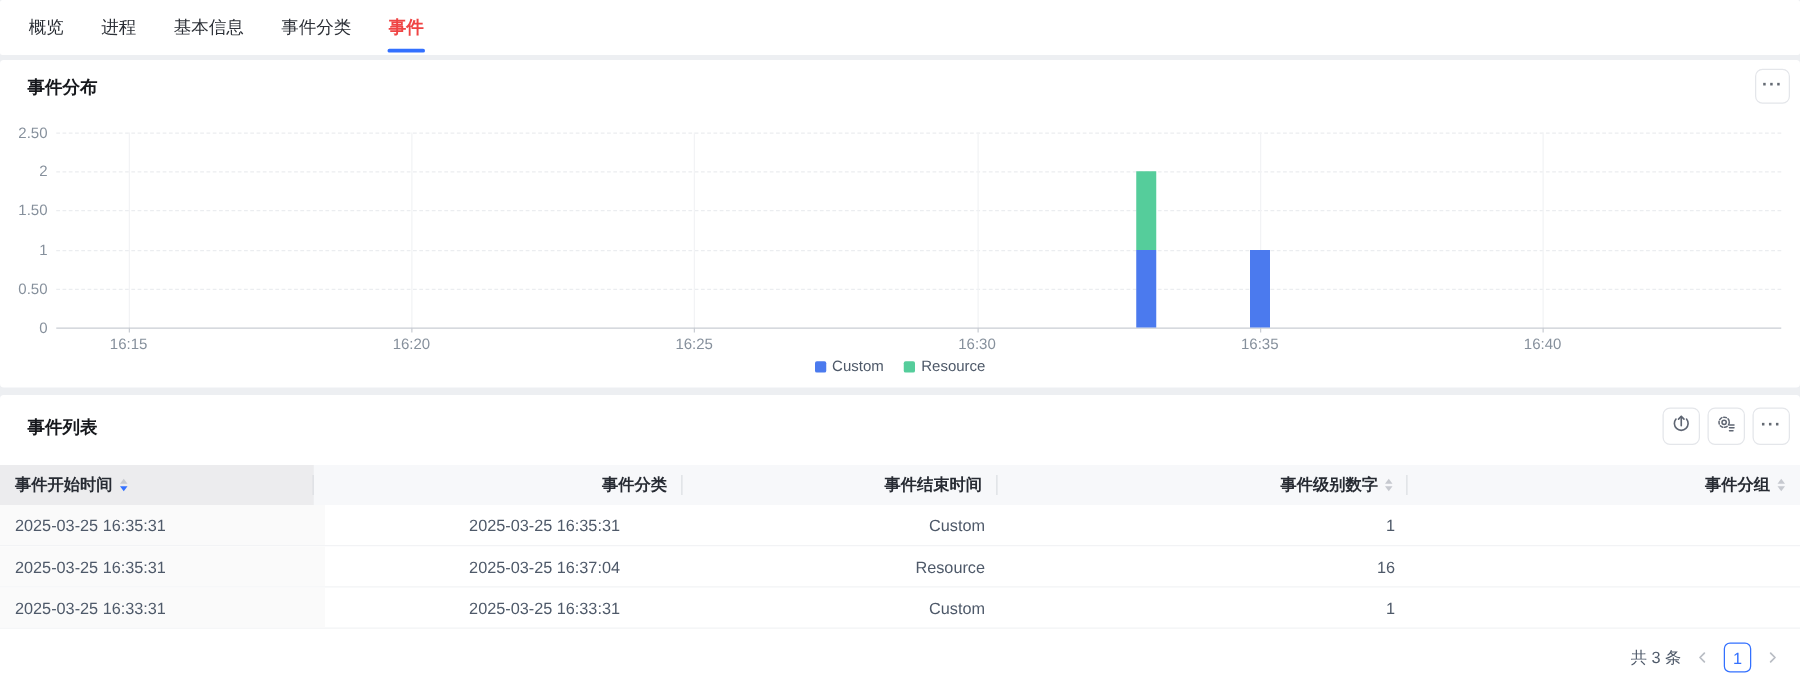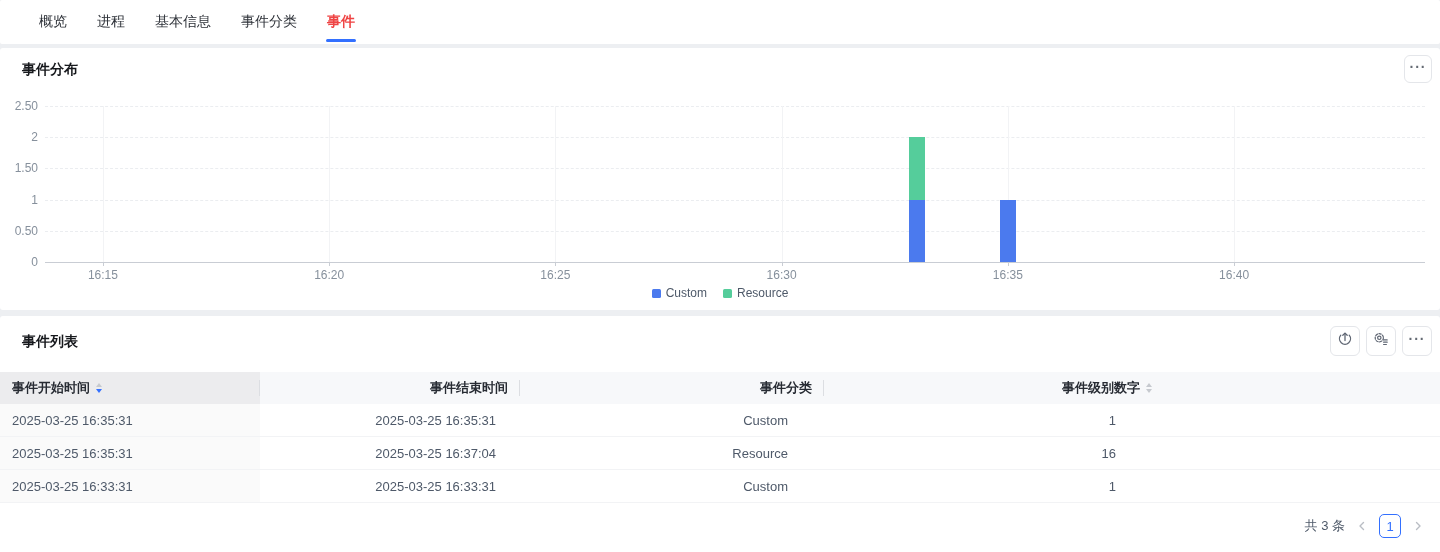--- a/index.html
+++ b/index.html
@@ -5,21 +5,21 @@
   * { margin:0; padding:0; box-sizing:border-box; }
   html,body { width:1440px; height:552px; }
   body {
     background:#edeff2;
     font-family:"Liberation Sans","DejaVu Sans",sans-serif;
     color:#1f2329;
     overflow:hidden;
   }
   
   .tabbar { height:44px; background:#fff; display:flex; align-items:stretch;
-            padding:0 37px; gap:26px; border-radius:2px; }
+            padding:0 21px; gap:26px; border-radius:2px; }
   .tab { display:flex; align-items:center; font-size:14px; color:#2b2f36;
          cursor:pointer; position:relative; padding:0 2px; }
   .tab.active { color:#ef4444; font-weight:700; }
   .tab.active::after { content:""; position:absolute; bottom:2px; left:50%;
          transform:translateX(-50%); width:30px; height:3px; border-radius:2px;
          background:#3370ff; }
   
   .panel { background:#fff; border-radius:3px; position:relative; }
   #chart-panel { margin-top:4px; height:262px; }
   #table-panel { margin-top:6px; height:236px; border-radius:3px 3px 0 0; }
@@ -168,28 +168,35 @@
   </div>
 
   <div class="thead">
     <div class="th sorted-col" style="width: 260px; justify-content: flex-start;">
       <span>事件开始时间</span>
       <span class="sorter">
         <i class="caret up"></i>
           <i class="caret down active"></i>
       </span>
     </div>
+    <div class="th" style="width: 292px; justify-content: flex-end;">
+      <span>事件分类</span>
+    </div>
     <div class="th" style="width: 248px; justify-content: flex-end;">
       <span>事件结束时间</span>
     </div>
-    <div class="th" style="width: 292px; justify-content: flex-end;">
-      <span>事件分类</span>
-    </div>
     <div class="th" style="width: 328px; justify-content: flex-end;">
       <span>事件级别数字</span>
+      <span class="sorter">
+        <i class="caret up"></i>
+          <i class="caret down"></i>
+      </span>
+    </div>
+    <div class="th" style="width: 312px; justify-content: flex-end;">
+      <span>事件分组</span>
       <span class="sorter">
         <i class="caret up"></i>
           <i class="caret down"></i>
       </span>
     </div>
   </div>
 
   <div class="tbody" id="tbody">
       <div class="trow">
         <div class="td sorted-col" style="width: 260px; justify-content: flex-start;">2025-03-25 16:35:31</div>

